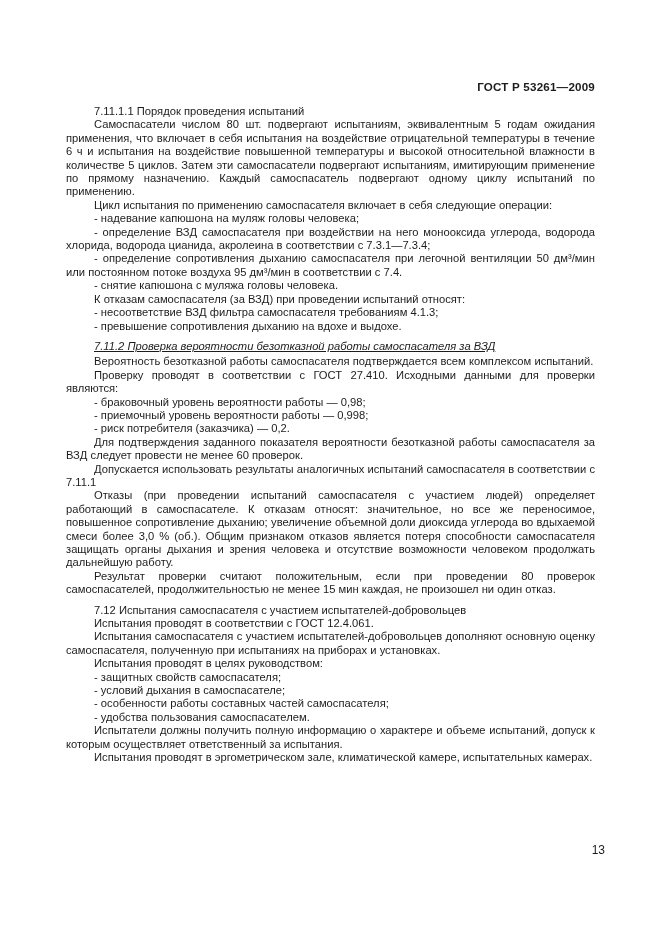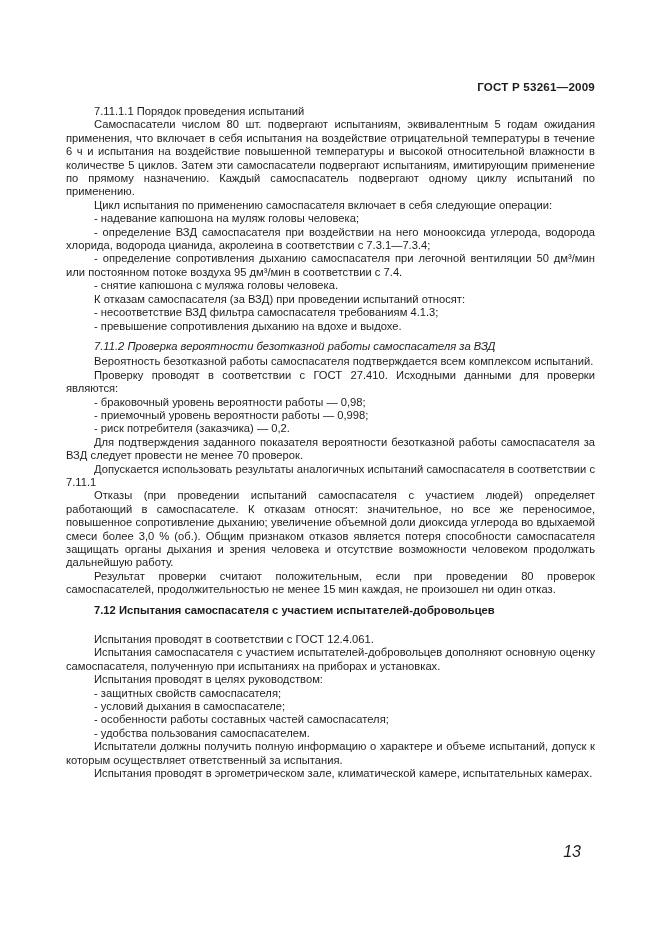--- a/index.html
+++ b/index.html
@@ -32,32 +32,32 @@
     text-align: justify;
   }
   .para {
     margin: 0;
     text-indent: 28px;
   }
   .h-italic {
     font-style: italic;
     margin-top: 7px;
     margin-bottom: 2px;
+    text-decoration: underline;
   }
   .h-bold {
-    font-weight: bold;
+    font-weight: normal;
     margin-top: 7px;
-    margin-bottom: 16px;
+    margin-bottom: 0;
   }
   .page-number {
     position: absolute;
     top: 843px;
-    right: 80px;
-    font-size: 16px;
-    font-style: italic;
+    right: 56px;
+    font-size: 12px;
   }
 </style>
 </head>
 <body>
 
 <div class="page">
 
   <div class="doc-header">
     <span>ГОСТ Р 53261—2009</span>
   </div>
@@ -72,21 +72,21 @@
     <p class="para">- снятие капюшона с муляжа головы человека.</p>
     <p class="para">К отказам самоспасателя (за ВЗД) при проведении испытаний относят:</p>
     <p class="para">- несоответствие ВЗД фильтра самоспасателя требованиям 4.1.3;</p>
     <p class="para">- превышение сопротивления дыханию на вдохе и выдохе.</p>
     <p class="para h-italic">7.11.2 Проверка вероятности безотказной работы самоспасателя за ВЗД</p>
     <p class="para">Вероятность безотказной работы самоспасателя подтверждается всем комплексом испытаний.</p>
     <p class="para">Проверку проводят в соответствии с ГОСТ 27.410. Исходными данными для проверки являются:</p>
     <p class="para">- браковочный уровень вероятности работы — 0,98;</p>
     <p class="para">- приемочный уровень вероятности работы — 0,998;</p>
     <p class="para">- риск потребителя (заказчика) — 0,2.</p>
-    <p class="para">Для подтверждения заданного показателя вероятности безотказной работы самоспасателя за ВЗД следует провести не менее 70 проверок.</p>
+    <p class="para">Для подтверждения заданного показателя вероятности безотказной работы самоспасателя за ВЗД следует провести не менее 60 проверок.</p>
     <p class="para">Допускается использовать результаты аналогичных испытаний самоспасателя в соответствии с 7.11.1</p>
     <p class="para">Отказы (при проведении испытаний самоспасателя с участием людей) определяет работающий в самоспасателе. К отказам относят: значительное, но все же переносимое, повышенное сопротивление дыханию; увеличение объемной доли диоксида углерода во вдыхаемой смеси более 3,0 % (об.). Общим признаком отказов является потеря способности самоспасателя защищать органы дыхания и зрения человека и отсутствие возможности человеком продолжать дальнейшую работу.</p>
     <p class="para">Результат проверки считают положительным, если при проведении 80 проверок самоспасателей, продолжительностью не менее 15 мин каждая, не произошел ни один отказ.</p>
     <p class="para h-bold">7.12 Испытания самоспасателя с участием испытателей-добровольцев</p>
     <p class="para">Испытания проводят в соответствии с ГОСТ 12.4.061.</p>
     <p class="para">Испытания самоспасателя с участием испытателей-добровольцев дополняют основную оценку самоспасателя, полученную при испытаниях на приборах и установках.</p>
     <p class="para">Испытания проводят в целях руководством:</p>
     <p class="para">- защитных свойств самоспасателя;</p>
     <p class="para">- условий дыхания в самоспасателе;</p>
     <p class="para">- особенности работы составных частей самоспасателя;</p>

